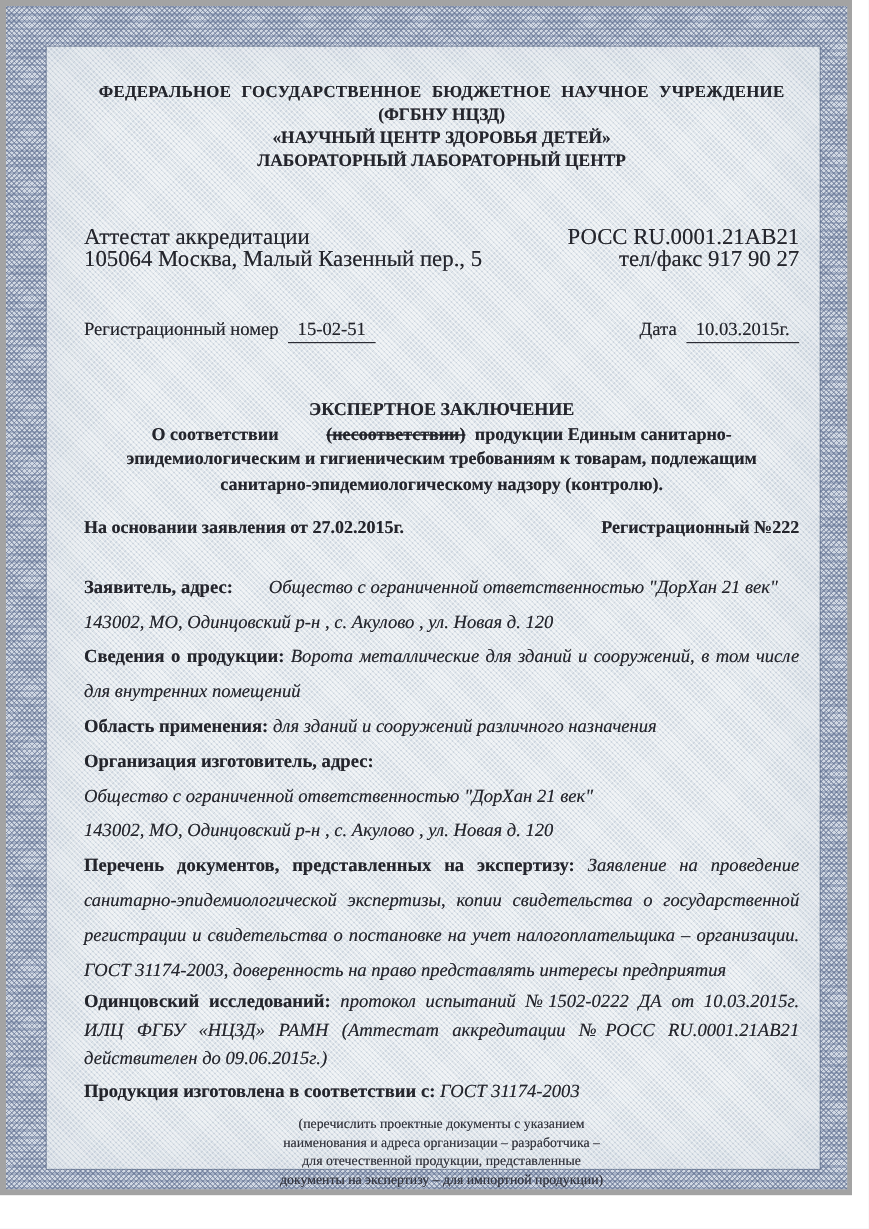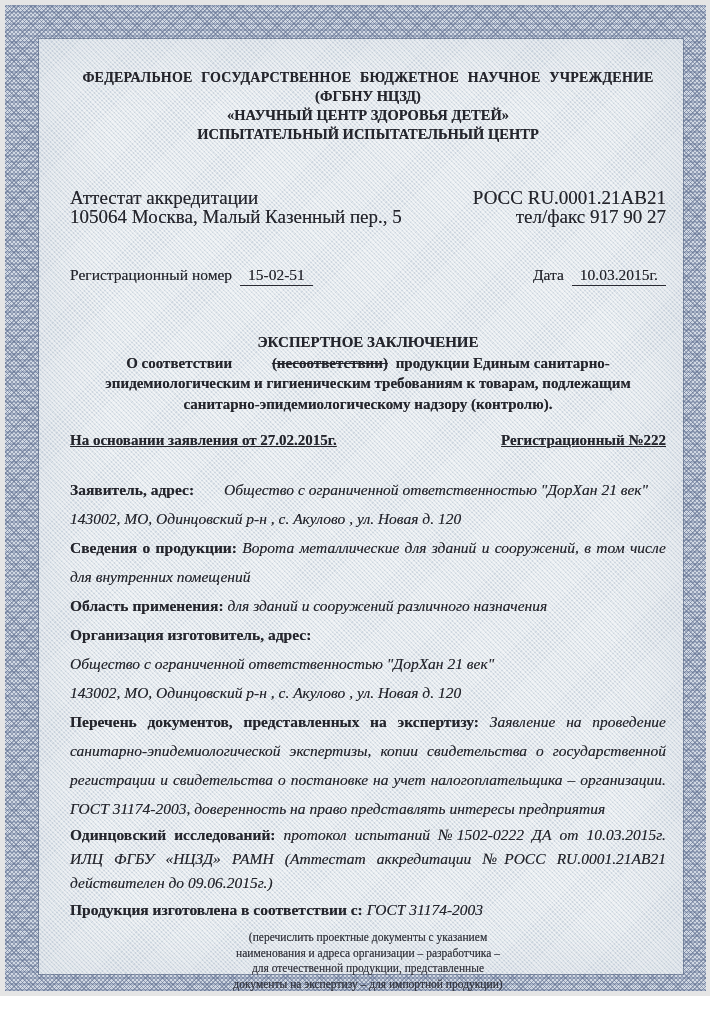--- a/index.html
+++ b/index.html
@@ -2,21 +2,21 @@
 <html><head>
 <meta charset="utf-8">
 <style>
   html,body{margin:0;padding:0;}
   body{
     width:724px;height:1024px;position:relative;background:#ffffff;
     font-family:"Liberation Serif", serif;color:#24252c;overflow:hidden;
   }
   .scan{
     position:absolute;left:0;top:0;width:710px;height:996px;
-    background:#e5e5e5;
+    background:#a3a3a3;
   }
   
   .band{
     position:absolute;left:5px;top:5px;right:4px;bottom:5px;
     background:
       repeating-linear-gradient(45deg, rgba(88,104,138,0.50) 0 1px, rgba(255,255,255,0) 1px 3px),
       repeating-linear-gradient(-45deg, rgba(88,104,138,0.50) 0 1px, rgba(255,255,255,0) 1px 3px),
       repeating-linear-gradient(0deg, rgba(110,126,158,0.30) 0 2px, rgba(255,255,255,0.25) 2px 6px),
       #c2cbda;
   }
@@ -35,21 +35,21 @@
     text-shadow:0 0 0.5px rgba(36,37,44,0.55);
   }
   .org-header{margin:68px 0 0 0;text-align:center;font-weight:bold;font-size:14.5px;line-height:19px;}
   .org-header .l1{word-spacing:5px;font-size:14px;letter-spacing:0.2px;}
   .accred-row{margin-top:44px;display:flex;justify-content:space-between;font-size:19px;line-height:19px;}
   .accred-right{text-align:right;}
   .reg-row{margin-top:40px;display:flex;justify-content:space-between;align-items:baseline;font-size:15.5px;}
   .underlined{display:inline-block;border-bottom:1.3px solid #2a2b33;padding:0 8px 1px 8px;margin-left:4px;}
   .title-block{margin-top:46px;text-align:center;font-weight:bold;font-size:15px;line-height:20.5px;}
   .struck{text-decoration:line-through;margin:0 4px;padding-left:32px;}
-  .basis-row{margin-top:18px;display:flex;justify-content:space-between;font-weight:bold;font-size:15px;text-decoration:underline;}
+  .basis-row{margin-top:18px;display:flex;justify-content:space-between;font-weight:bold;font-size:15px;}
   .body-block{margin-top:26px;line-height:29px;text-align:justify;}
   .para{margin:0;}
   .lbl{font-weight:bold;font-style:normal;}
   .gap-lg{margin-right:26px;}
   .val{font-style:italic;}
   .docs-para{margin:0;line-height:29px;text-align:justify;}
   .results-para{margin:0;line-height:24px;text-align:justify;}
   .compliance{margin:2px 0 0 0;line-height:25px;}
   .footnote{
     margin:8px 0 0 0;white-space:pre-line;font-size:11.5px;line-height:15.5px;
@@ -62,21 +62,21 @@
 <div class="scan">
   <div class="band"></div>
   <div class="paper"></div>
 
   <div class="content">
 
     <div class="org-header">
       <div class="l1">ФЕДЕРАЛЬНОЕ ГОСУДАРСТВЕННОЕ БЮДЖЕТНОЕ НАУЧНОЕ УЧРЕЖДЕНИЕ</div>
       <div>(ФГБНУ НЦЗД)</div>
       <div>«НАУЧНЫЙ ЦЕНТР ЗДОРОВЬЯ ДЕТЕЙ»</div>
-      <div>ИСПЫТАТЕЛЬНЫЙ ИСПЫТАТЕЛЬНЫЙ ЦЕНТР</div>
+      <div>ЛАБОРАТОРНЫЙ ЛАБОРАТОРНЫЙ ЦЕНТР</div>
     </div>
 
     <div class="accred-row">
       <div>
         <div>Аттестат аккредитации</div>
         <div>105064 Москва, Малый Казенный пер., 5</div>
       </div>
       <div class="accred-right">
         <div>РОСС RU.0001.21АВ21</div>
         <div>тел/факс 917 90 27</div>

